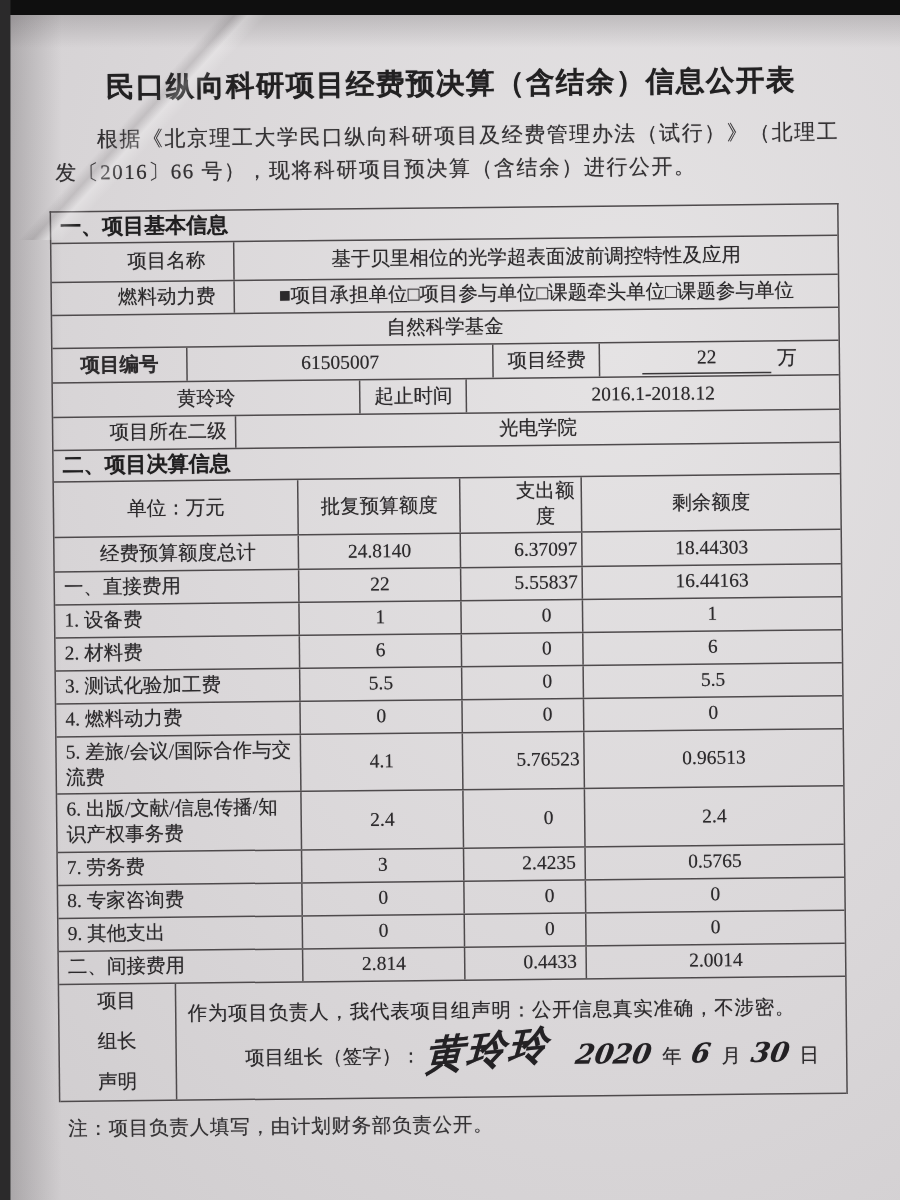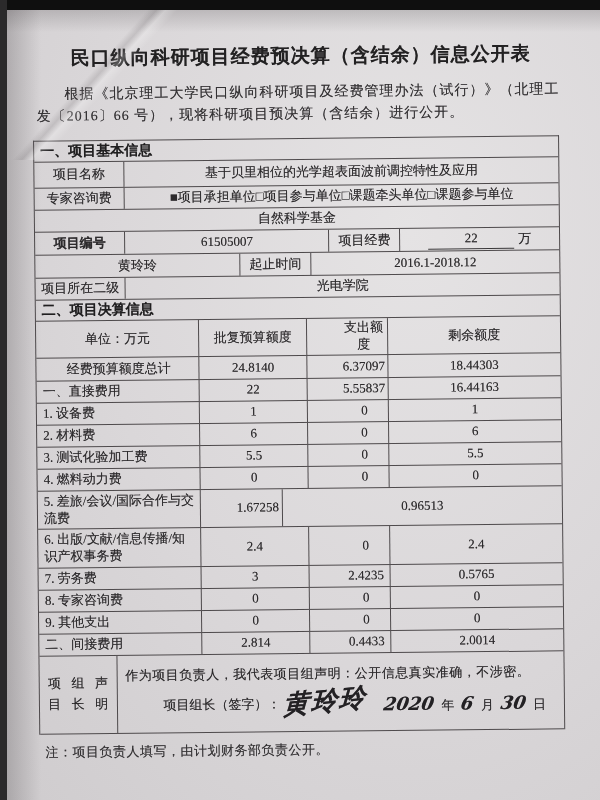--- a/index.html
+++ b/index.html
@@ -48,21 +48,21 @@
     margin:14px 30px 0 28px;width:526px;box-sizing:border-box;
     border:1.2px solid var(--line);border-bottom:none;
     font-size:13px;
   }
   .row{display:flex;align-items:stretch;border-bottom:1.2px solid var(--line);box-sizing:border-box;}
   .cell{display:flex;align-items:center;justify-content:center;box-sizing:border-box;padding:1px 3px;text-align:center;line-height:1.3;}
   .cell + .cell{border-left:1.2px solid var(--line);}
   .row.sec{min-height:21px;align-items:center;padding-left:6px;
     font-family:var(--sans);font-weight:700;font-size:14px;color:#201f20;}
   .row.two{min-height:22px;}
-  .row.two .lab{width:17%;}
+  .row.two .lab{width:17%;margin-left:32px;}
   .row.two .val{flex:1;}
   .row.tall-sm{min-height:26px;}
   .row.four{min-height:23px;}
   .row.four .lab{width:17%;font-weight:bold;}
   .row.four .v1{width:39%;}
   .row.four .lab2{width:13.5%;}
   .row.four .v2{flex:1;}
   .uline{display:inline-block;min-width:86px;text-align:center;border-bottom:1px solid #3a383a;padding-bottom:1px;}
   .unit{margin-left:4px;}
   
@@ -71,21 +71,21 @@
   .row.set .c2{width:20.5%;}
   .row.set .c3{width:15.5%;padding-left:36px;}
   .row.set .c4{flex:1;}
   .row.set .slab{justify-content:flex-start;text-align:left;padding:2px 4px 2px 6px;}
   .row.sethead{min-height:29px;}
   .rows-wrap{display:contents;}
   .rows-wrap .row:first-of-type{min-height:23px;}
   .rows-wrap .row:first-of-type .slab{justify-content:center;text-align:center;}
   
   .row.decl{min-height:78px;}
-  .row.decl .dlab{width:14.6%;justify-content:space-between;line-height:1.6;}
+  .row.decl .dlab{width:14.6%;flex-direction:column;justify-content:space-between;line-height:1.6;}
   .row.decl .dbody{flex:1;flex-direction:column;align-items:stretch;justify-content:center;padding:6px 8px;}
   .statement{text-align:left;font-size:13px;letter-spacing:.5px;}
   .signline{display:flex;align-items:center;margin-top:8px;}
   .slabel{margin-left:38px;font-size:13px;}
   .handwriting{
     font-family:"DejaVu Serif",serif;font-style:italic;font-weight:700;color:#232124;
   }
   .signature{font-size:26px;letter-spacing:2px;transform:rotate(-5deg) skewX(-8deg);margin:-6px 0 0 2px;}
   .dates{margin-left:auto;display:flex;align-items:baseline;gap:7px;padding-right:10px;}
   .hwnum{font-size:18px;transform:skewX(-10deg);}
@@ -107,21 +107,21 @@
       <div class="tbl">
 
         <div class="row sec">一、项目基本信息</div>
 
         <div class="row two tall-sm">
           <div class="cell lab">项目名称</div>
           <div class="cell val">基于贝里相位的光学超表面波前调控特性及应用</div>
         </div>
 
         <div class="row two">
-          <div class="cell lab">专家咨询费</div>
+          <div class="cell lab">燃料动力费</div>
           <div class="cell val">■项目承担单位□项目参与单位□课题牵头单位□课题参与单位</div>
         </div>
 
         <div class="row two">
           <div class="cell val">自然科学基金</div>
         </div>
 
         <div class="row four">
           <div class="cell lab">项目编号</div>
           <div class="cell v1">61505007</div>
@@ -192,21 +192,22 @@
           
             <div class="row set">
               <div class="cell c1 slab">4. 燃料动力费</div>
               <div class="cell c2">0</div>
               <div class="cell c3">0</div>
               <div class="cell c4">0</div>
             </div>
           
             <div class="row set">
               <div class="cell c1 slab">5. 差旅/会议/国际合作与交流费</div>
-              <div class="cell c3">1.67258</div>
+              <div class="cell c2">4.1</div>
+              <div class="cell c3">5.76523</div>
               <div class="cell c4">0.96513</div>
             </div>
           
             <div class="row set">
               <div class="cell c1 slab">6. 出版/文献/信息传播/知识产权事务费</div>
               <div class="cell c2">2.4</div>
               <div class="cell c3">0</div>
               <div class="cell c4">2.4</div>
             </div>
           

